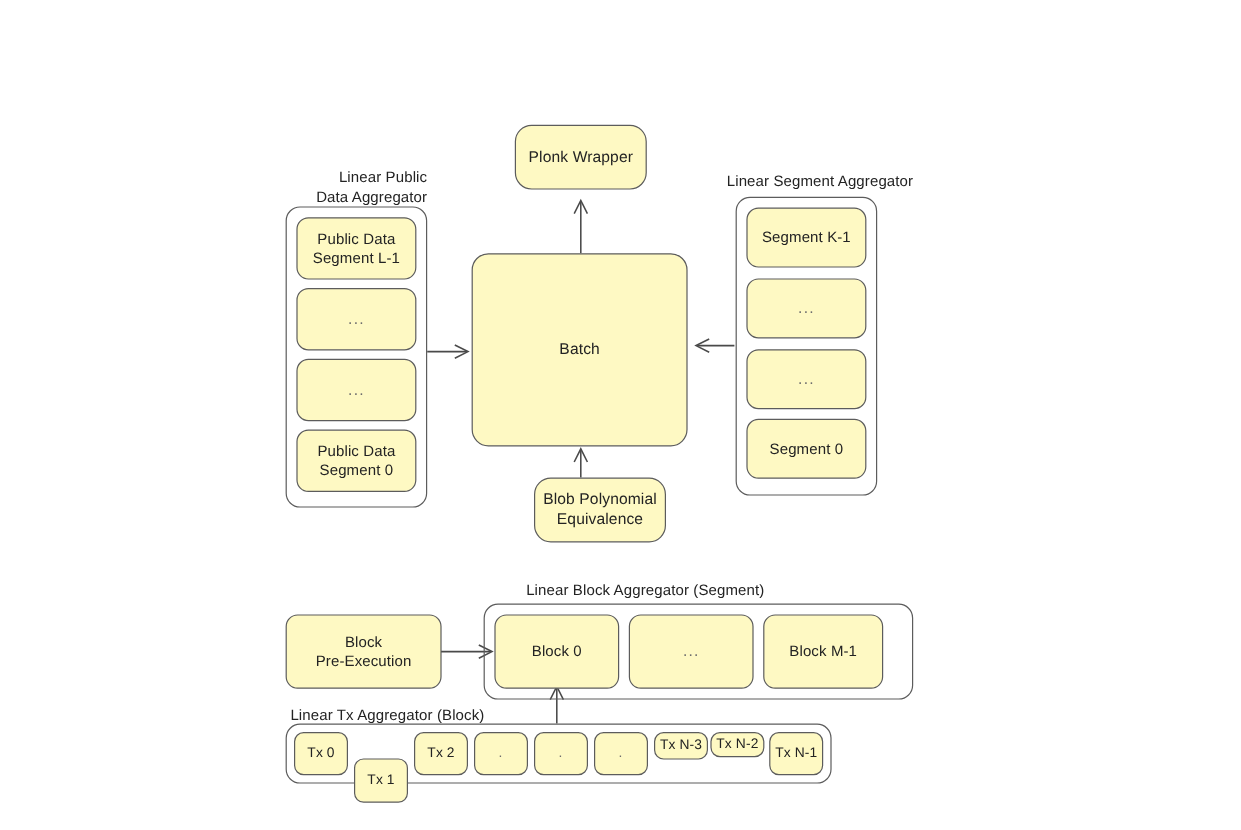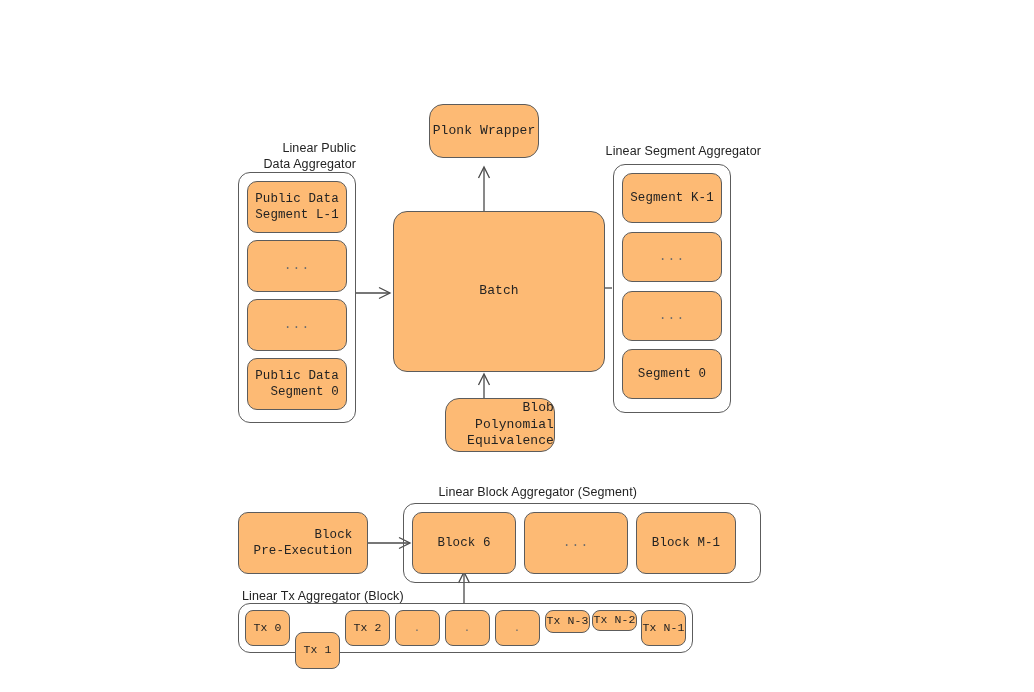--- a/index.html
+++ b/index.html
@@ -19,31 +19,30 @@
     background: #ffffff;
     overflow: hidden;
   }
 
   
   .node {
     position: absolute;
     box-sizing: border-box;
     border: 1.3px solid #5c5c5c;
     border-radius: 10px;
-    background: #fdba74;
+    background: #fef9c3;
     display: flex;
     align-items: center;
     justify-content: center;
-    text-align: right;
+    text-align: center;
     font-size: 12.5px;
     line-height: 1.28;
     color: #232323;
     letter-spacing: 0.1px;
     white-space: pre-line;
-    font-family: Liberation Mono, monospace;
   }
   .node.big {
     border-radius: 14px;
     font-size: 13px;
   }
   .node.dots {
     color: #6d6d6d;
     font-size: 13px;
     letter-spacing: 1px;
   }
@@ -120,21 +119,21 @@
     </g>
 
     <g>
       <line x1="464" y1="603" x2="464" y2="573"></line>
       <path d="M 458.5 583 L 464 572 L 469.5 583"></path>
     </g>
   </svg>
 
   <div class="node big" style="left:429px; top:104px; width:110px; height:54px;">Plonk Wrapper</div>
 
-  <div class="node big" style="left:393px; top:211px; width:212px; height:161px;">Batch</div>
+  <div class="node big" style="left:393px; top:211px; width:180px; height:161px;">Batch</div>
 
   <div class="node big" style="left:429px; top:398px; width:110px; height:54px;margin-left:16px;">Blob Polynomial
 Equivalence</div>
 
   <div class="caption" style="left:240px; top:140px; width:116px;">Linear Public
 Data Aggregator</div>
 
   <div class="group" style="left:238px; top:172px; width:118px; height:251px;"></div>
 
   <div class="node" style="left:247px; top:181px; width:100px; height:52px;">Public Data
@@ -153,21 +152,21 @@
   <div class="node dots" style="left:622px; top:291px; width:100px; height:50px;">...</div>
   <div class="node" style="left:622px; top:349px; width:100px; height:50px;">Segment 0</div>
 
   <div class="node" style="left:238px; top:512px; width:130px; height:62px;">Block
 Pre-Execution</div>
 
   <div class="caption" style="left:405px; top:484px; width:232px;">Linear Block Aggregator (Segment)</div>
 
   <div class="group" style="left:403px; top:503px; width:358px; height:80px;"></div>
 
-  <div class="node" style="left:412px; top:512px; width:104px; height:62px;">Block 6</div>
+  <div class="node" style="left:412px; top:512px; width:104px; height:62px;">Block 0</div>
   <div class="node dots" style="left:524px; top:512px; width:104px; height:62px;">...</div>
   <div class="node" style="left:636px; top:512px; width:100px; height:62px;">Block M-1</div>
 
   <div class="caption" style="left:242px; top:588px; width:180px; text-align:left;">Linear Tx Aggregator (Block)</div>
 
   <div class="group" style="left:238px; top:603px; width:455px; height:50px;"></div>
 
   <div class="node tiny" style="left:245px; top:610px; width:45px; height:36px;">Tx 0</div>
   <div class="node tiny" style="left:295px; top:632px; width:45px; height:37px;">Tx 1</div>
   <div class="node tiny" style="left:345px; top:610px; width:45px; height:36px;">Tx 2</div>

